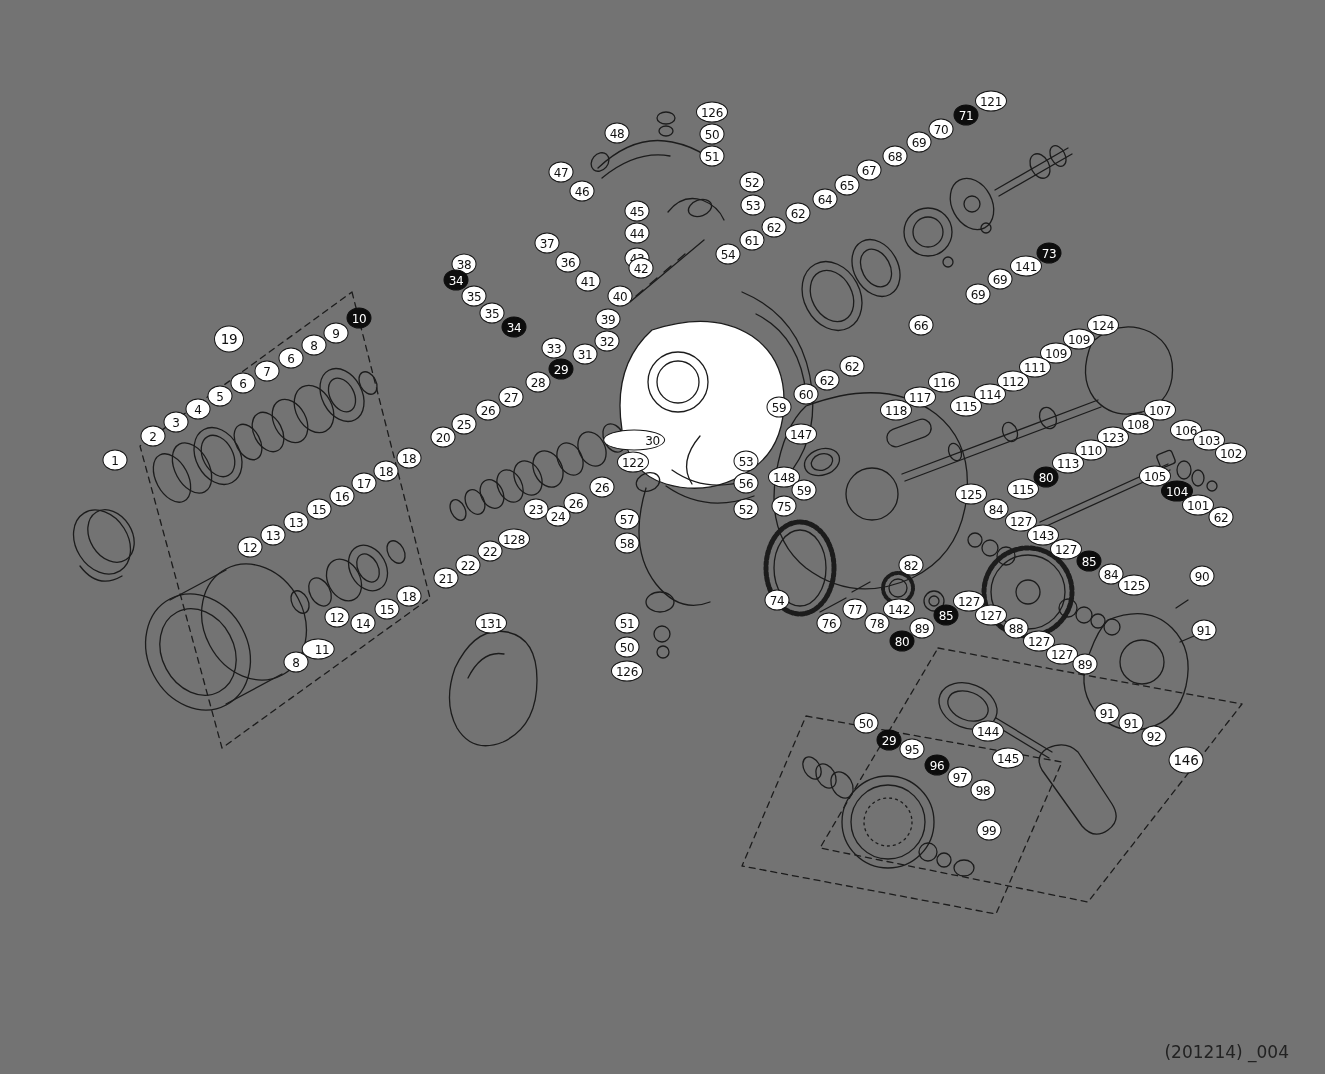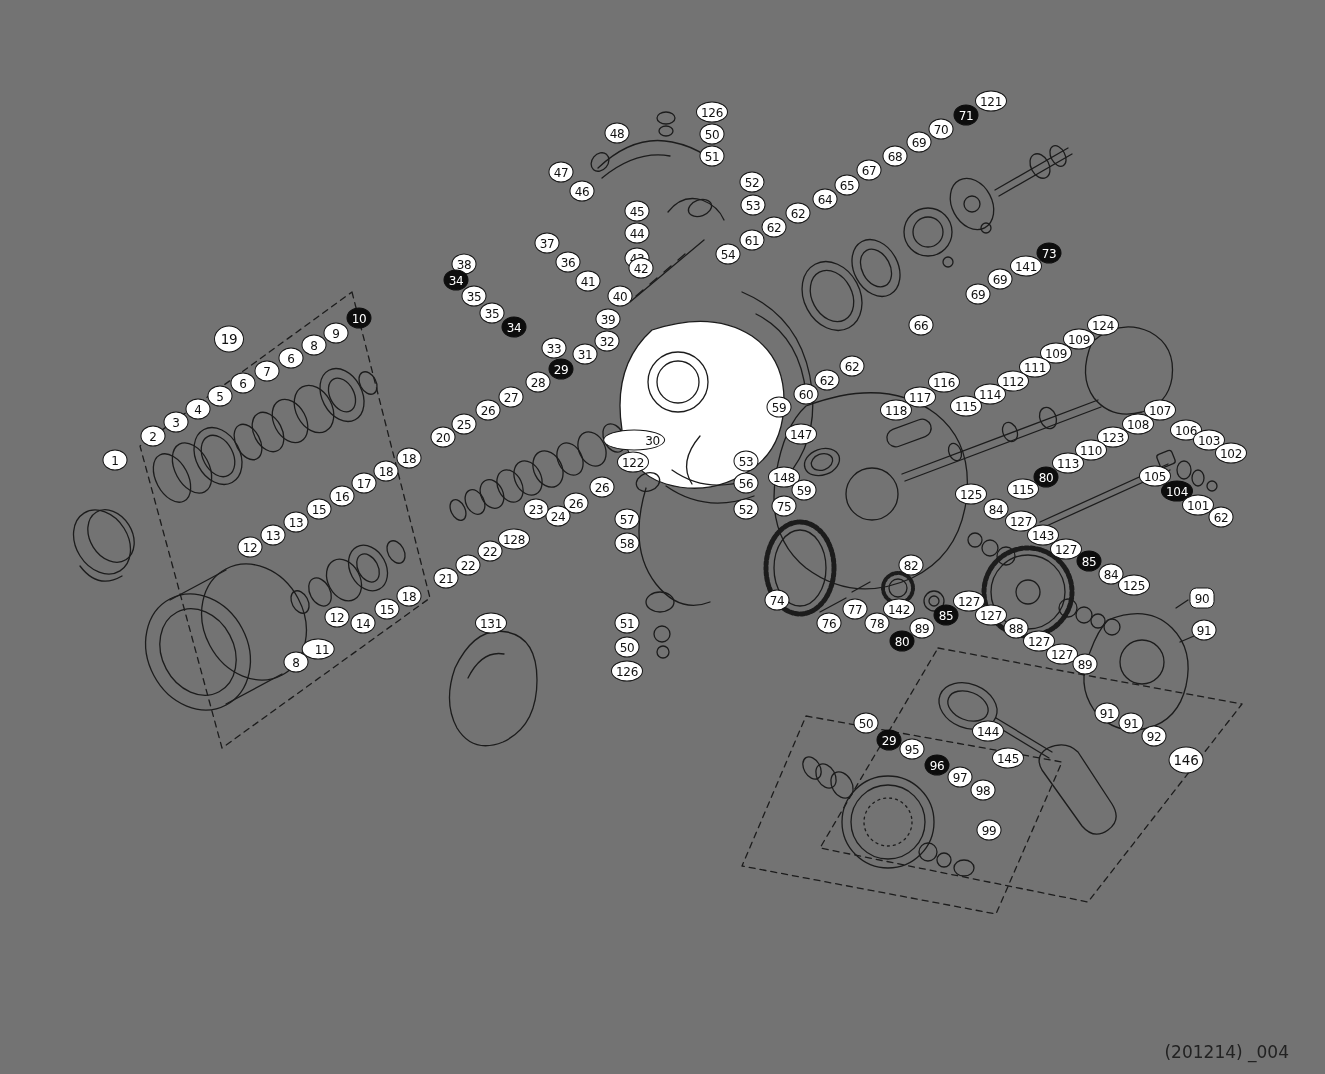--- a/index.html
+++ b/index.html
@@ -333,21 +333,21 @@
       <div class="callout b" style="left: 1046px; top: 477px;">80</div>
       <div class="callout w" style="left: 1023px; top: 489px;">115</div>
       <div class="callout w" style="left: 971px; top: 494px;">125</div>
       <div class="callout w" style="left: 996px; top: 509px;">84</div>
       <div class="callout w" style="left: 1021px; top: 521px;">127</div>
       <div class="callout w" style="left: 1043px; top: 535px;">143</div>
       <div class="callout w" style="left: 1066px; top: 549px;">127</div>
       <div class="callout b" style="left: 1089px; top: 561px;">85</div>
       <div class="callout w" style="left: 1111px; top: 574px;">84</div>
       <div class="callout w" style="left: 1134px; top: 585px;">125</div>
-      <div class="callout w" style="left: 1202px; top: 598px; border-radius: 7px;">90</div>
+      <div class="callout w" style="left: 1202px; top: 576px;">90</div>
       <div class="callout w" style="left: 1204px; top: 630px;">91</div>
       <div class="callout w" style="left: 634px; top: 440px; padding-left: 41px;">30</div>
       <div class="callout w" style="left: 633px; top: 462px;">122</div>
       <div class="callout w" style="left: 602px; top: 487px;">26</div>
       <div class="callout w" style="left: 576px; top: 503px;">26</div>
       <div class="callout w" style="left: 558px; top: 516px;">24</div>
       <div class="callout w" style="left: 536px; top: 509px;">23</div>
       <div class="callout w" style="left: 514px; top: 539px;">128</div>
       <div class="callout w" style="left: 490px; top: 551px;">22</div>
       <div class="callout w" style="left: 468px; top: 565px;">22</div>

